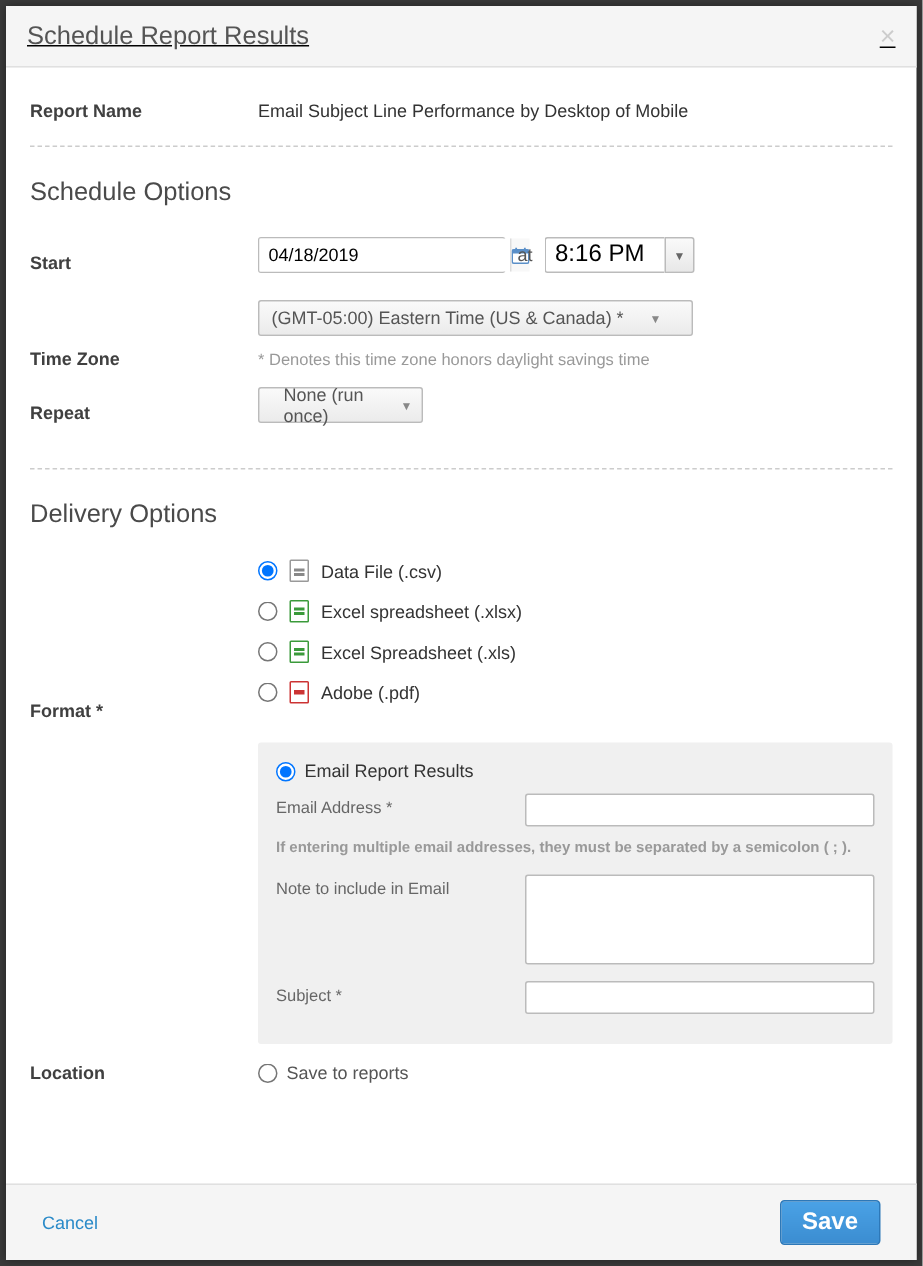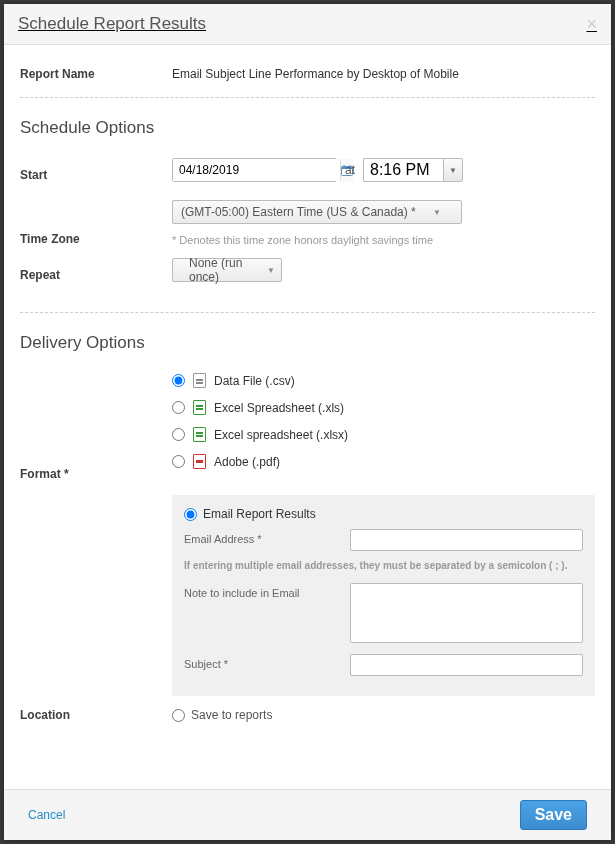--- a/index.html
+++ b/index.html
@@ -342,26 +342,26 @@
       <div class="label-col">Format *</div>
       <div class="value-col">
         <div class="format-row">
           <input type="radio" name="format" checked="" style="">
           <span class="file-icon csv"></span>
           <span>Data File (.csv)</span>
         </div>
         <div class="format-row">
           <input type="radio" name="format" style="">
           <span class="file-icon xls"></span>
-          <span>Excel Spreadsheet (.xls)</span>
+          <span>Excel spreadsheet (.xlsx)</span>
         </div>
         <div class="format-row">
           <input type="radio" name="format" style="">
           <span class="file-icon xls"></span>
-          <span>Excel spreadsheet (.xlsx)</span>
+          <span>Excel Spreadsheet (.xls)</span>
         </div>
         <div class="format-row">
           <input type="radio" name="format" style="">
           <span class="file-icon pdf"></span>
           <span>Adobe (.pdf)</span>
         </div>
       </div>
     </div>
 
     <div class="row" style="margin-top:14px;">

